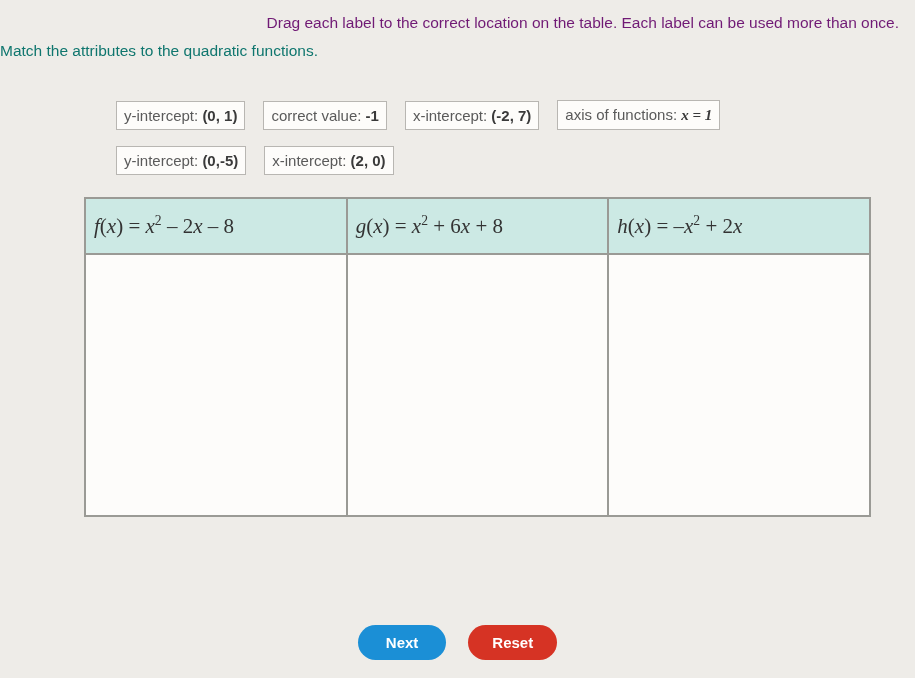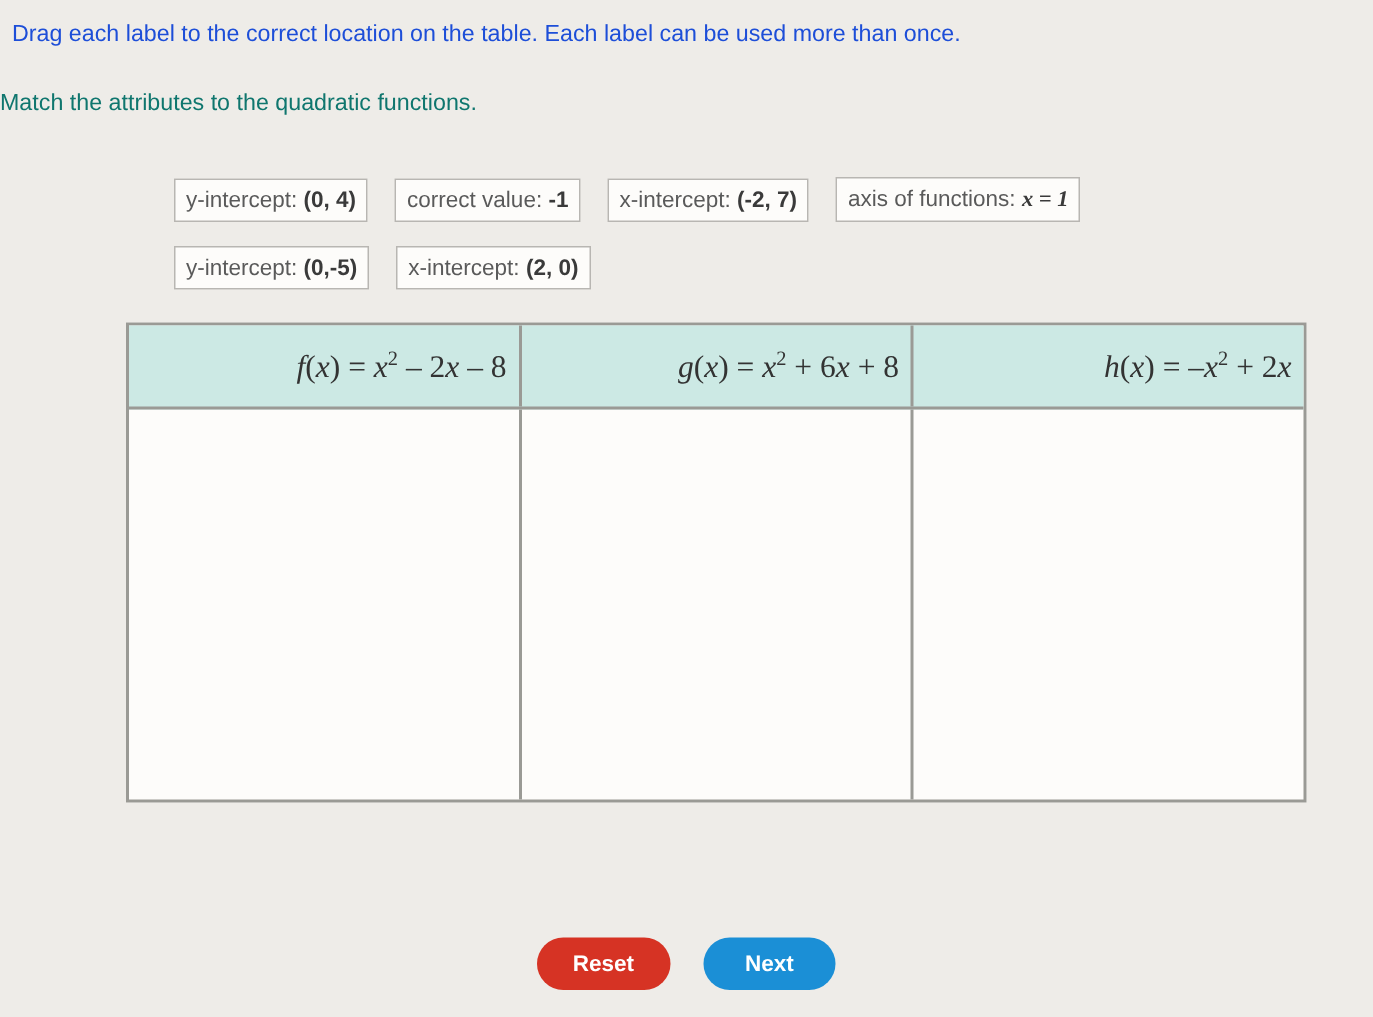--- a/index.html
+++ b/index.html
@@ -4,21 +4,21 @@
 <style>
   * { box-sizing: border-box; margin: 0; padding: 0; }
   html, body { width: 915px; height: 678px; }
   body {
     font-family: Arial, Helvetica, sans-serif;
     background: #eeece8;
     color: #4a4a4a;
     padding: 14px 16px 0 8px;
     position: relative;
   }
-  .instr1 { font-size: 15.5px; color: #1d4ed8; margin-bottom: 28px; }
+  .instr1 { font-size: 15.5px; color: #701a75; margin-bottom: 10px; text-align: right; }
   .instr2 { font-size: 15.5px; color: #0f766e; margin-bottom: 40px; margin-left: -8px; }
 
   .labels-area { margin-left: 108px; margin-bottom: 22px; }
   .label-row { display: flex; gap: 18px; margin-bottom: 16px; align-items: center; }
   .drag-label {
     background: #fdfcfa;
     border: 1px solid #b8b6b2;
     padding: 5px 7px;
     font-size: 15px;
     color: #5a5a5a;
@@ -32,21 +32,21 @@
     margin: 0 28px 0 76px;
     border: 2px solid #9a9a95;
     background: #fdfcfa;
   }
   .table-head { display: flex; background: #cce9e4; border-bottom: 2px solid #9a9a95; }
   .table-body { display: flex; height: 260px; }
   .col {
     flex: 1;
     border-right: 2px solid #9a9a95;
     padding: 12px 8px;
-    text-align: right;
+    text-align: left;
   }
   .col:last-child { border-right: none; }
   .table-head .col {
     font-family: "Times New Roman", serif;
     font-style: italic;
     font-size: 21px;
     color: #333;
     padding: 14px 8px;
   }
   .fn-name { font-style: italic; }
@@ -75,21 +75,21 @@
 </style>
 </head>
 <body>
 
 <p class="instr1">Drag each label to the correct location on the table. Each label can be used more than once.</p>
 <p class="instr2">Match the attributes to the quadratic functions.</p>
 
 <div class="labels-area">
   <div class="label-row">
     <div class="drag-label">
-      <span>y-intercept: </span><b>(0, 4)</b>
+      <span>y-intercept: </span><b>(0, 1)</b>
     </div>
     <div class="drag-label">
       <span>correct value: </span><b>-1</b>
     </div>
     <div class="drag-label">
       <span>x-intercept: </span><b>(-2, 7)</b>
     </div>
     <div class="drag-label">
       <span>axis of functions: </span><b class="ital">x = 1</b>
     </div>
@@ -117,15 +117,15 @@
     </div>
   </div>
   <div class="table-body">
     <div class="col"></div>
     <div class="col"></div>
     <div class="col"></div>
   </div>
 </div>
 
 <div class="btn-row">
+  <button class="btn btn-next">Next</button>
   <button class="btn btn-reset">Reset</button>
-  <button class="btn btn-next">Next</button>
 </div>
 
 </body></html>

